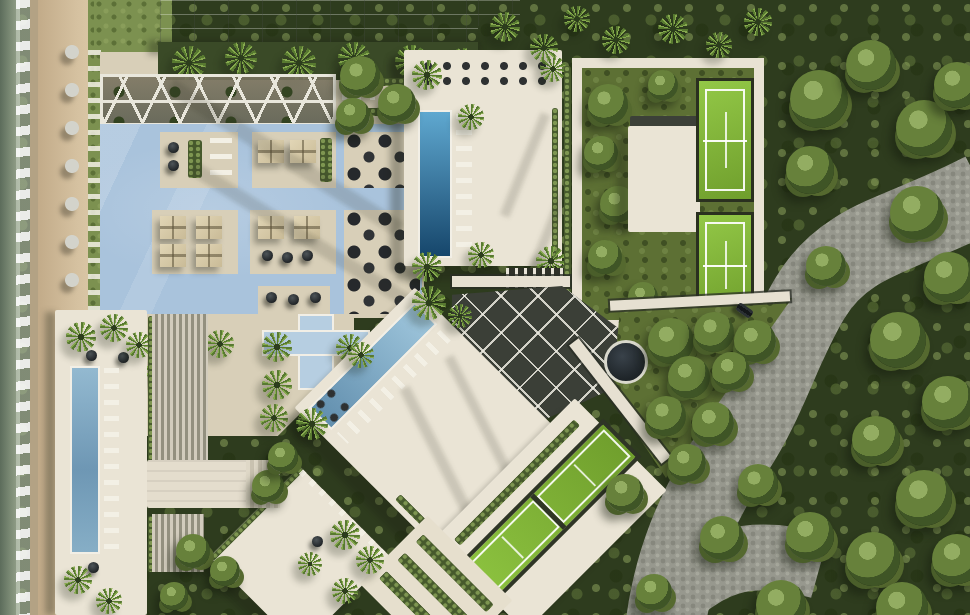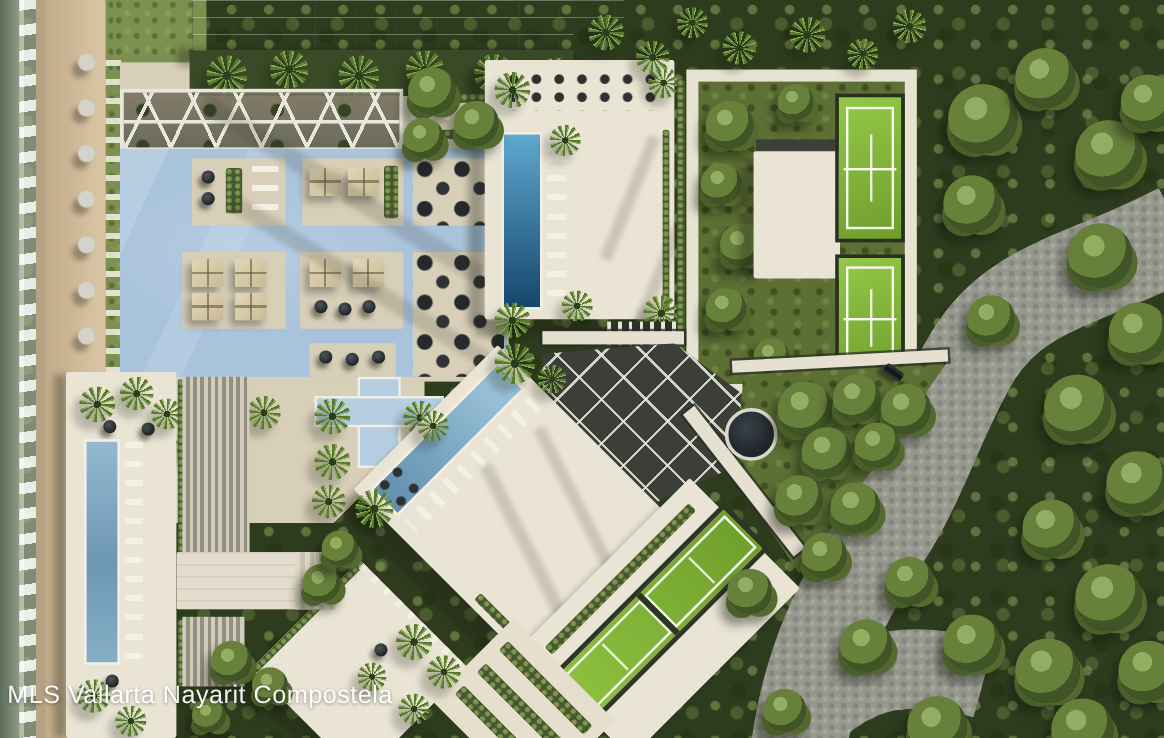--- a/index.html
+++ b/index.html
@@ -341,14 +341,13 @@
   <i class="t" style="left:846px;top:532px;width:54px;height:54px"></i>
   <i class="t" style="left:786px;top:512px;width:48px;height:48px"></i>
   <i class="t" style="left:756px;top:580px;width:50px;height:50px"></i>
   <i class="t" style="left:876px;top:582px;width:52px;height:52px"></i>
   <i class="t" style="left:806px;top:246px;width:40px;height:40px"></i>
   <i class="t" style="left:738px;top:464px;width:40px;height:40px"></i>
   <i class="t" style="left:700px;top:516px;width:44px;height:44px"></i>
   <i class="t" style="left:636px;top:574px;width:36px;height:36px"></i>
   <i class="t" style="left:606px;top:474px;width:38px;height:38px"></i>
 
-  <span class="wm" style="left:6px;top:568px">MLS Vallarta Nayarit Compostela</span>
 </div>
 
 </body></html>

